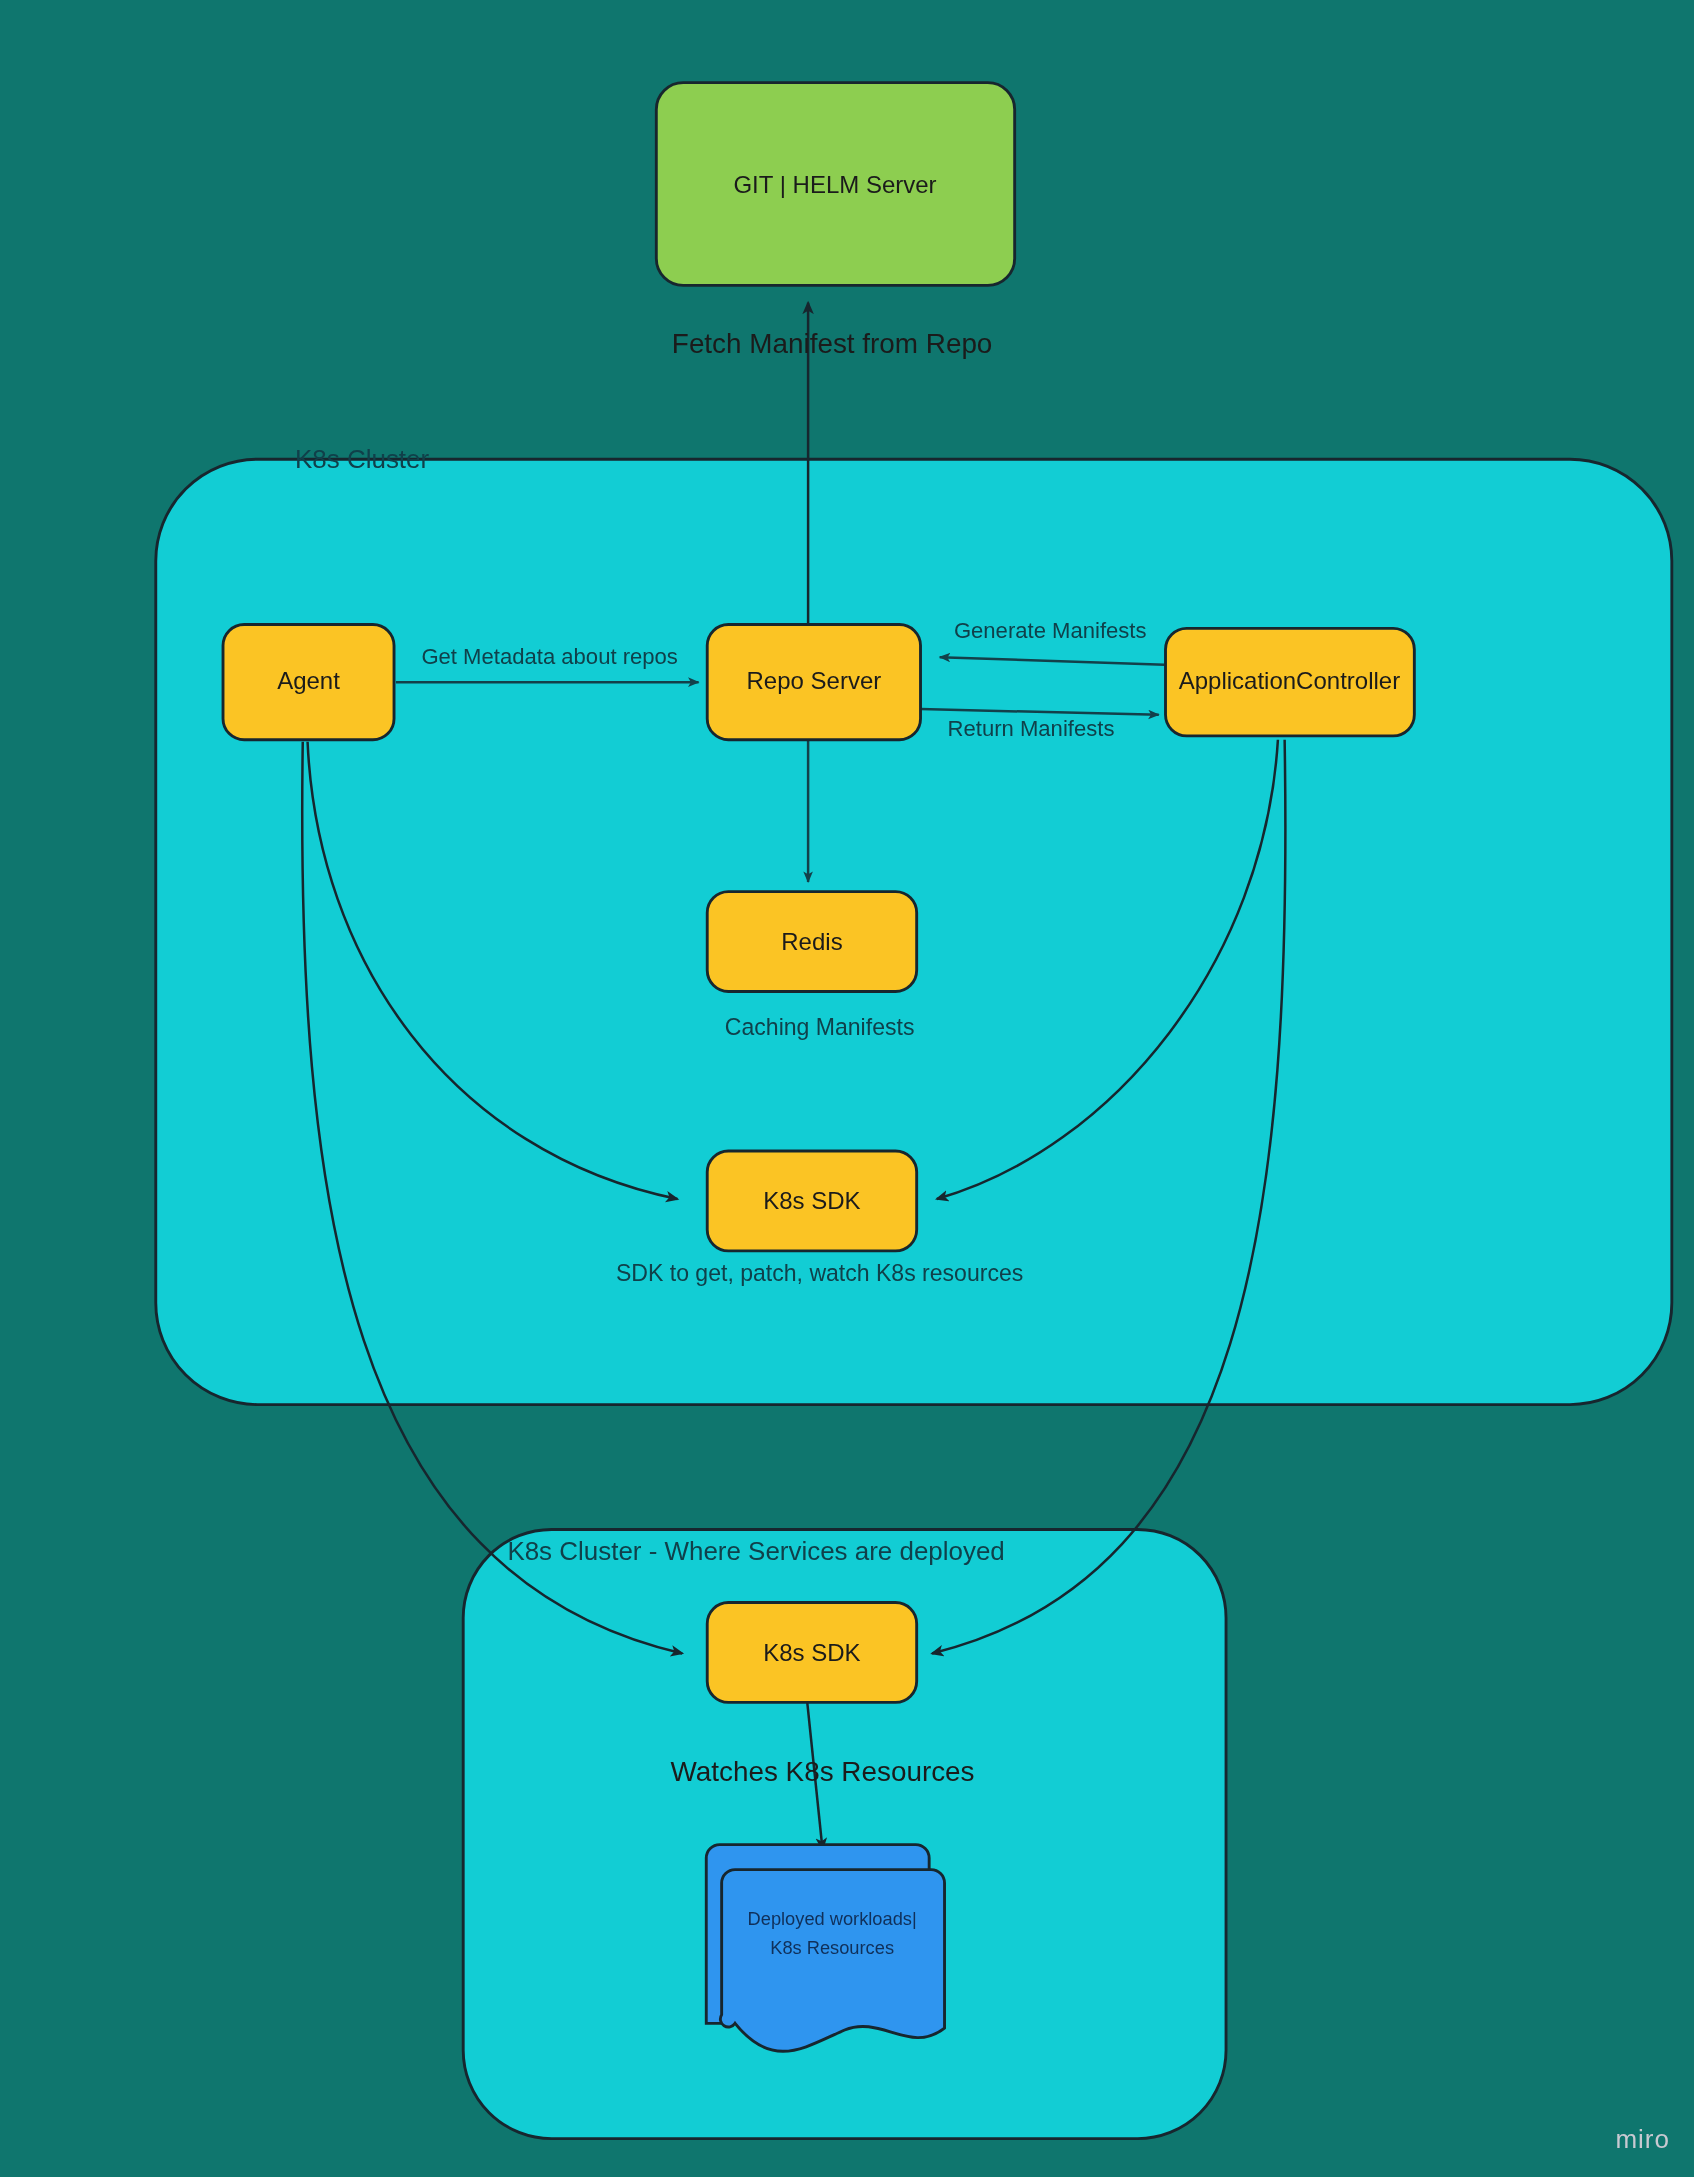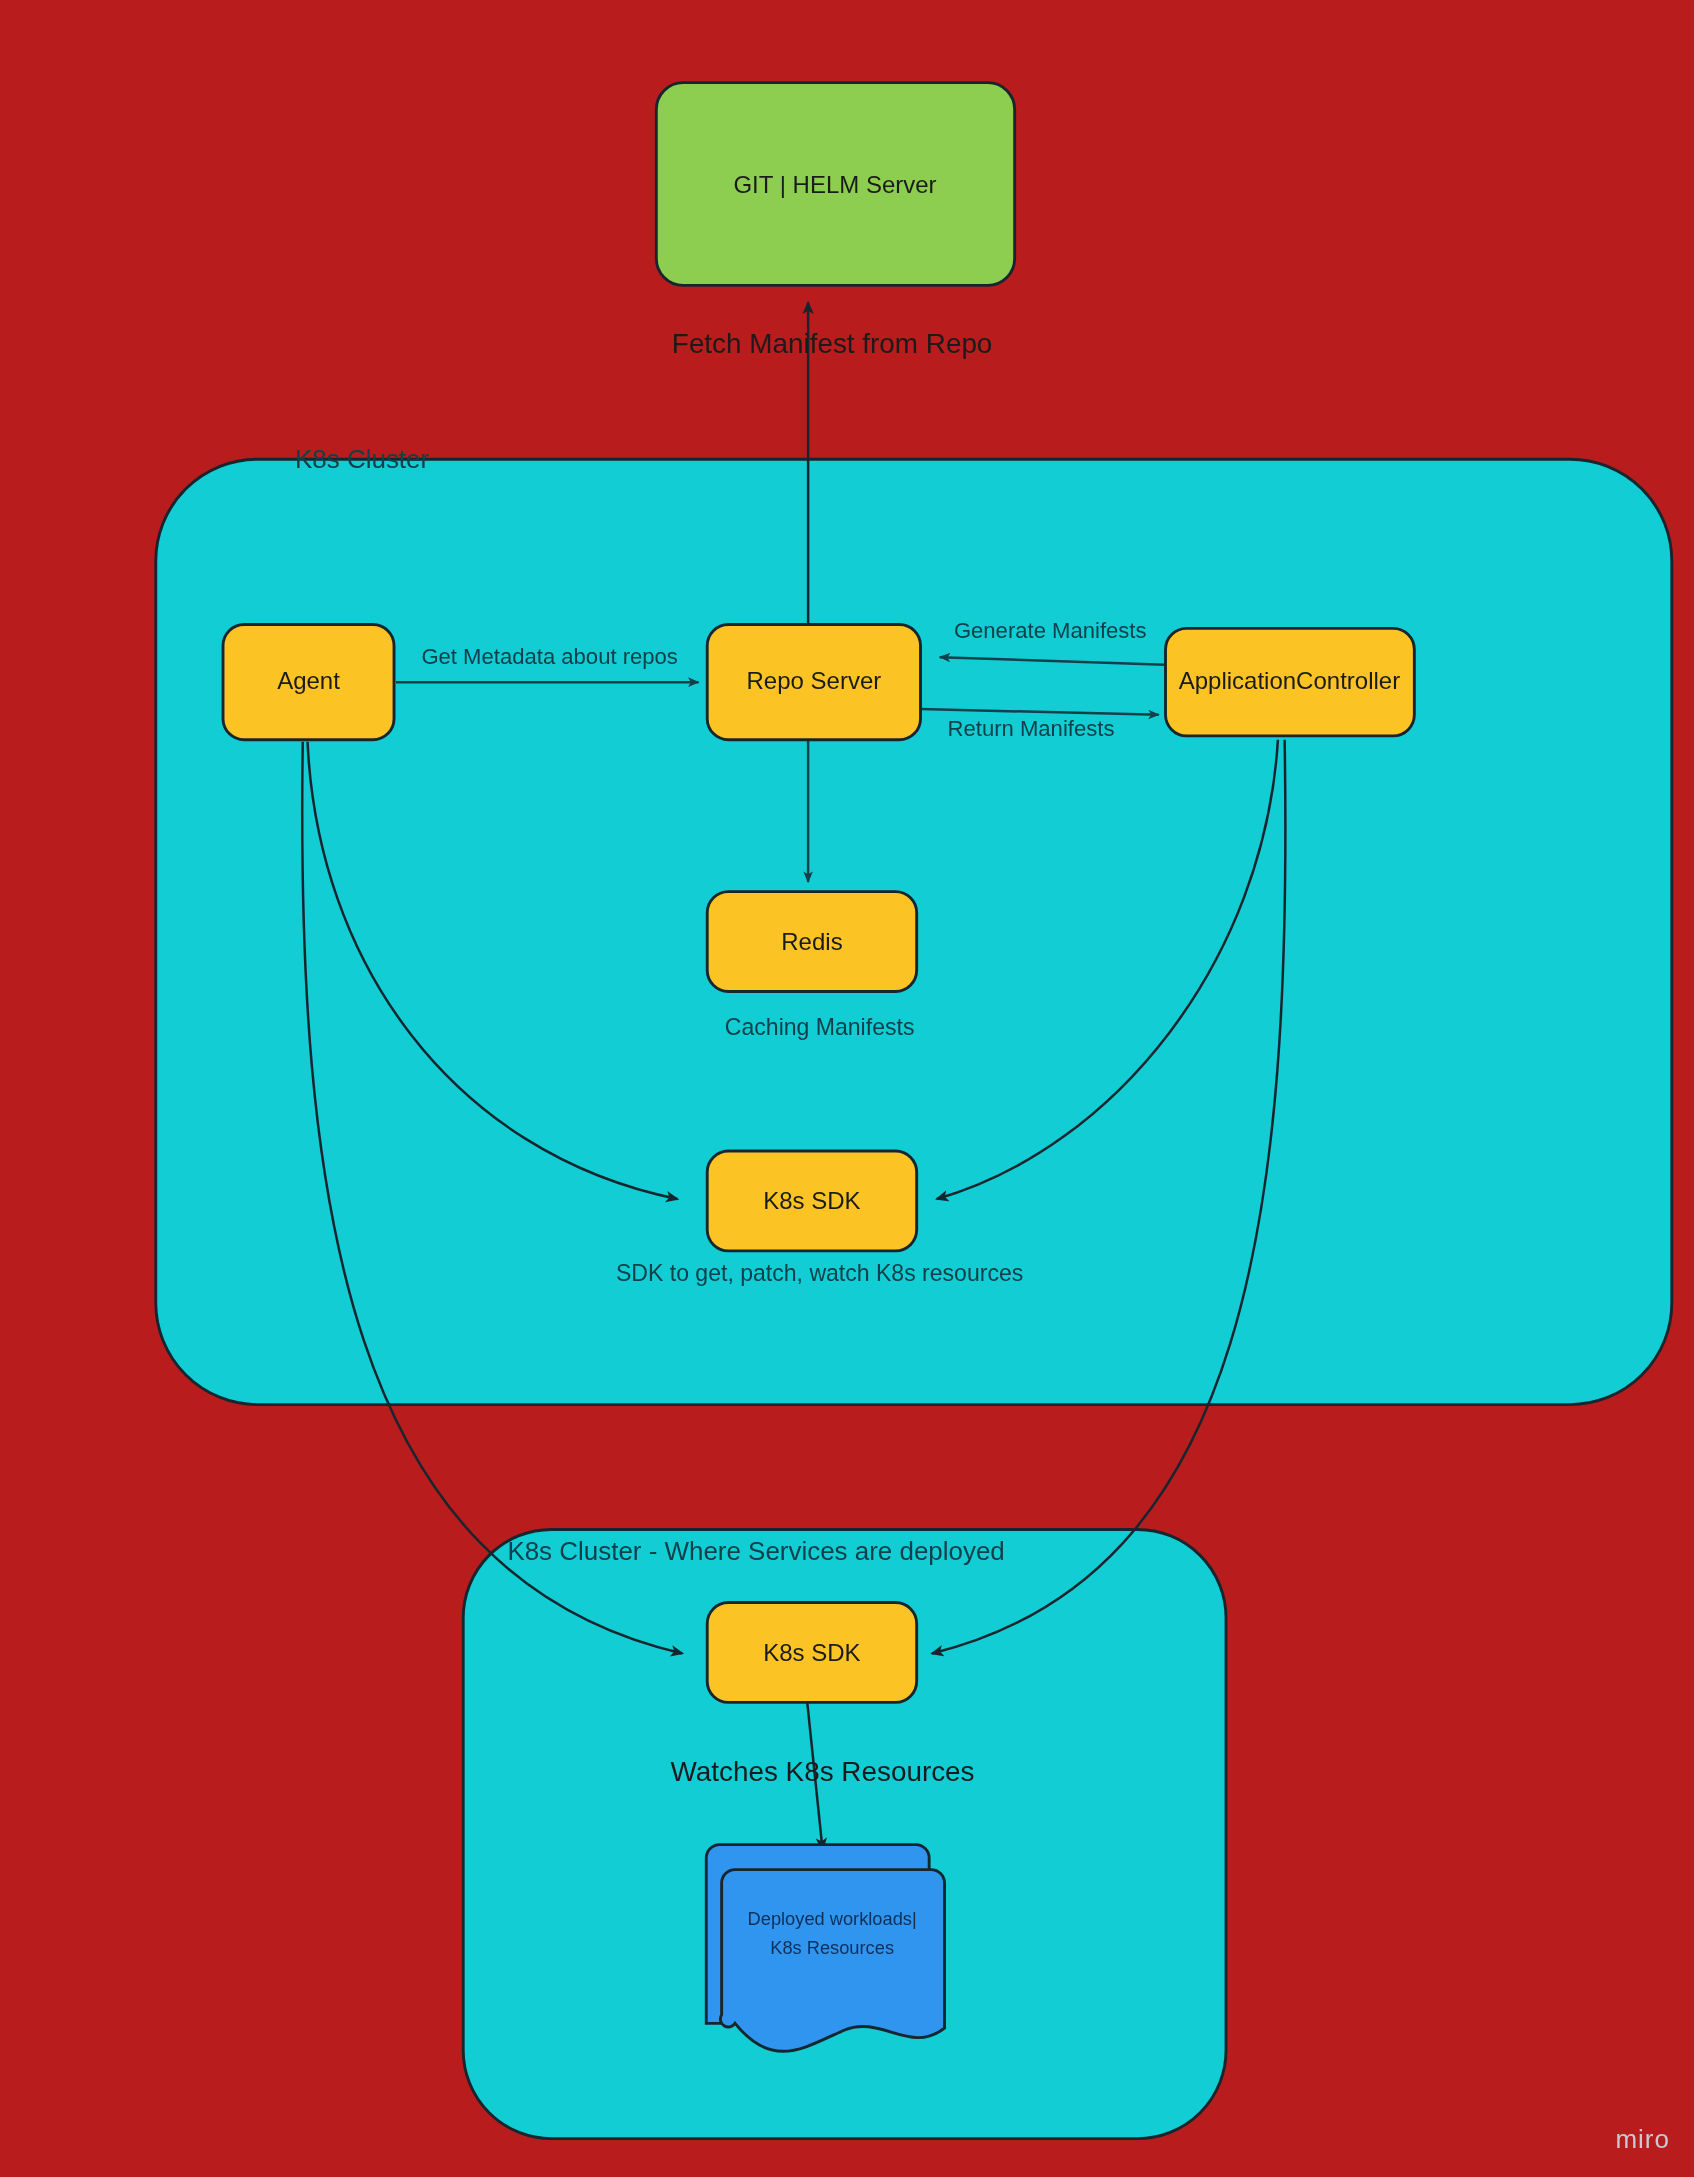--- a/index.html
+++ b/index.html
@@ -10,21 +10,21 @@
   body {
     width: 1695px;
     height: 2178px;
     overflow: hidden;
     font-family: "Liberation Sans", sans-serif;
   }
   #canvas {
     position: relative;
     width: 1695px;
     height: 2178px;
-    background: #b91c1c;
+    background: #0f766e;
   }
   svg#diagram {
     position: absolute;
     top: 0;
     left: 0;
     width: 1695px;
     height: 2178px;
   }
   .node-label {
     font-family: "Liberation Sans", sans-serif;

